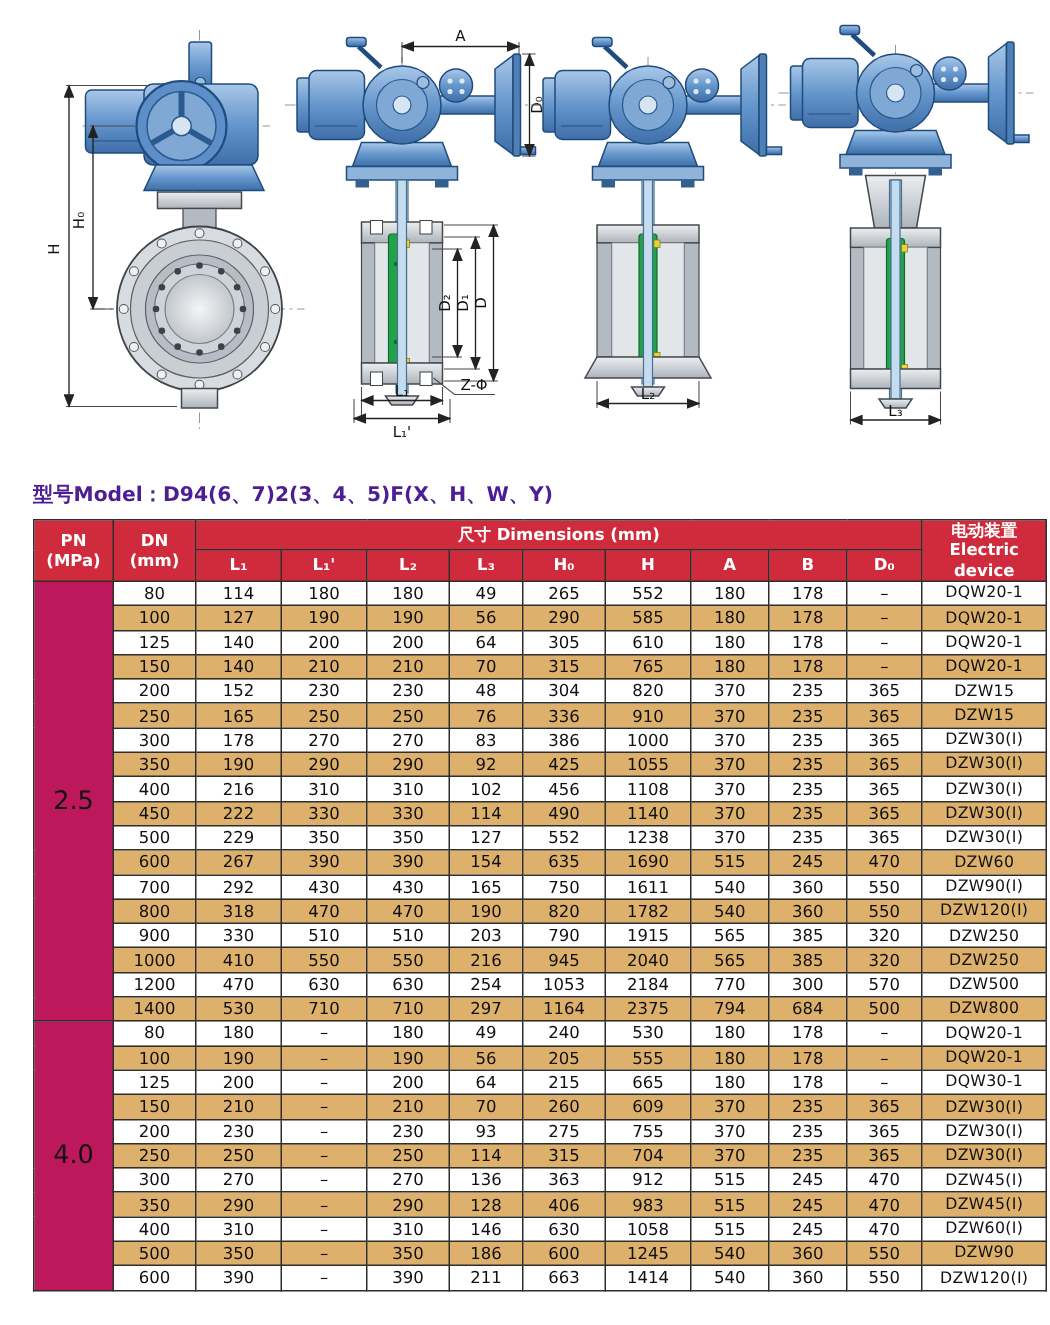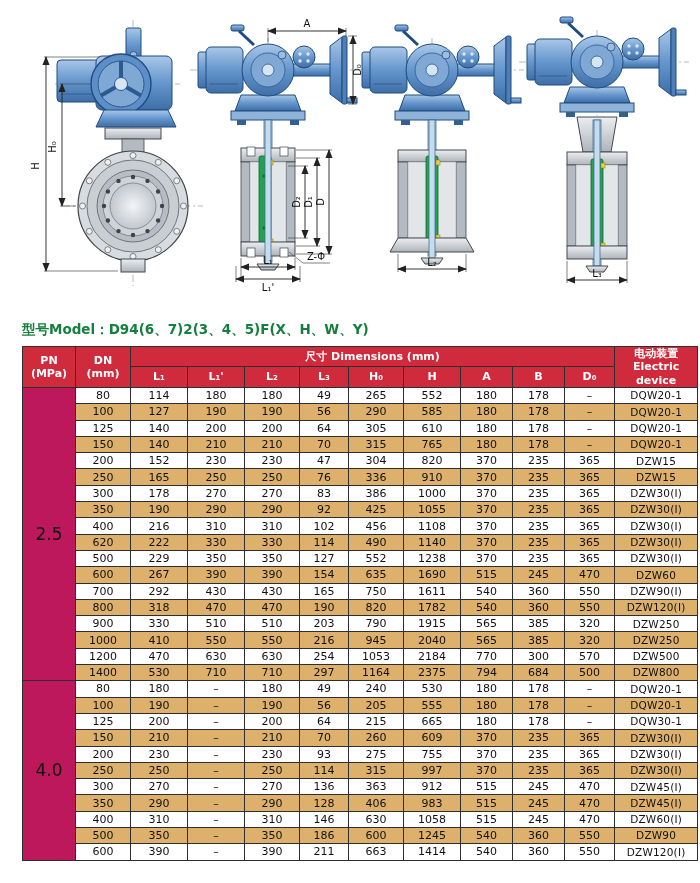--- a/index.html
+++ b/index.html
@@ -1,21 +1,21 @@
 <!DOCTYPE html>
 <html><head>
 <meta charset="utf-8">
 <style>
   html,body{margin:0;padding:0;background:#fff;}
   .page{position:relative;width:700px;height:883px;background:#fff;overflow:hidden;
         font-family:"DejaVu Sans","Liberation Sans",sans-serif;}
   .drawings{position:absolute;left:0;top:0;width:700px;height:295px;}
 
   .title-line{position:absolute;left:22px;top:297px;font-size:15px;font-weight:bold;color:#cc2029;white-space:nowrap;}
-  .model-line{position:absolute;left:22px;top:321px;font-size:13.5px;font-weight:bold;color:#15803d;white-space:nowrap;}
+  .model-line{position:absolute;left:22px;top:321px;font-size:13.5px;font-weight:bold;color:#4c1d95;white-space:nowrap;}
 
   table.tbl{position:absolute;left:22px;top:346px;width:675px;border-collapse:collapse;table-layout:fixed;
             font-size:11px;color:#111;}
   .tbl th,.tbl td{border:1px solid #2e2e2e;text-align:center;vertical-align:middle;padding:0;}
   .tbl thead th{background:#cf2b3c;color:#fff;font-weight:bold;font-size:11px;line-height:1.25;}
   .tbl thead tr.grp th{height:19px;}
   .tbl thead tr.sub th{height:20px;}
   .tbl thead th .two{display:block;line-height:1.2;}
   .tbl tbody td{height:15.3px;line-height:1;font-size:11px;}
   .tbl tbody tr.stripe td{background:#ddb06c;}
@@ -359,21 +359,21 @@
           <td>180</td>
           <td>178</td>
           <td>–</td>
           <td class="device">DQW20-1</td>
         </tr>
         <tr>
           <td>200</td>
           <td>152</td>
           <td>230</td>
           <td>230</td>
-          <td>47</td>
+          <td>48</td>
           <td>304</td>
           <td>820</td>
           <td>370</td>
           <td>235</td>
           <td>365</td>
           <td class="device">DZW15</td>
         </tr>
         <tr class="stripe">
           <td>250</td>
           <td>165</td>
@@ -420,21 +420,21 @@
           <td>310</td>
           <td>102</td>
           <td>456</td>
           <td>1108</td>
           <td>370</td>
           <td>235</td>
           <td>365</td>
           <td class="device">DZW30(I)</td>
         </tr>
         <tr class="stripe">
-          <td>620</td>
+          <td>450</td>
           <td>222</td>
           <td>330</td>
           <td>330</td>
           <td>114</td>
           <td>490</td>
           <td>1140</td>
           <td>370</td>
           <td>235</td>
           <td>365</td>
           <td class="device">DZW30(I)</td>
@@ -609,21 +609,21 @@
           <td>365</td>
           <td class="device">DZW30(I)</td>
         </tr>
         <tr class="stripe">
           <td>250</td>
           <td>250</td>
           <td>–</td>
           <td>250</td>
           <td>114</td>
           <td>315</td>
-          <td>997</td>
+          <td>704</td>
           <td>370</td>
           <td>235</td>
           <td>365</td>
           <td class="device">DZW30(I)</td>
         </tr>
         <tr>
           <td>300</td>
           <td>270</td>
           <td>–</td>
           <td>270</td>

